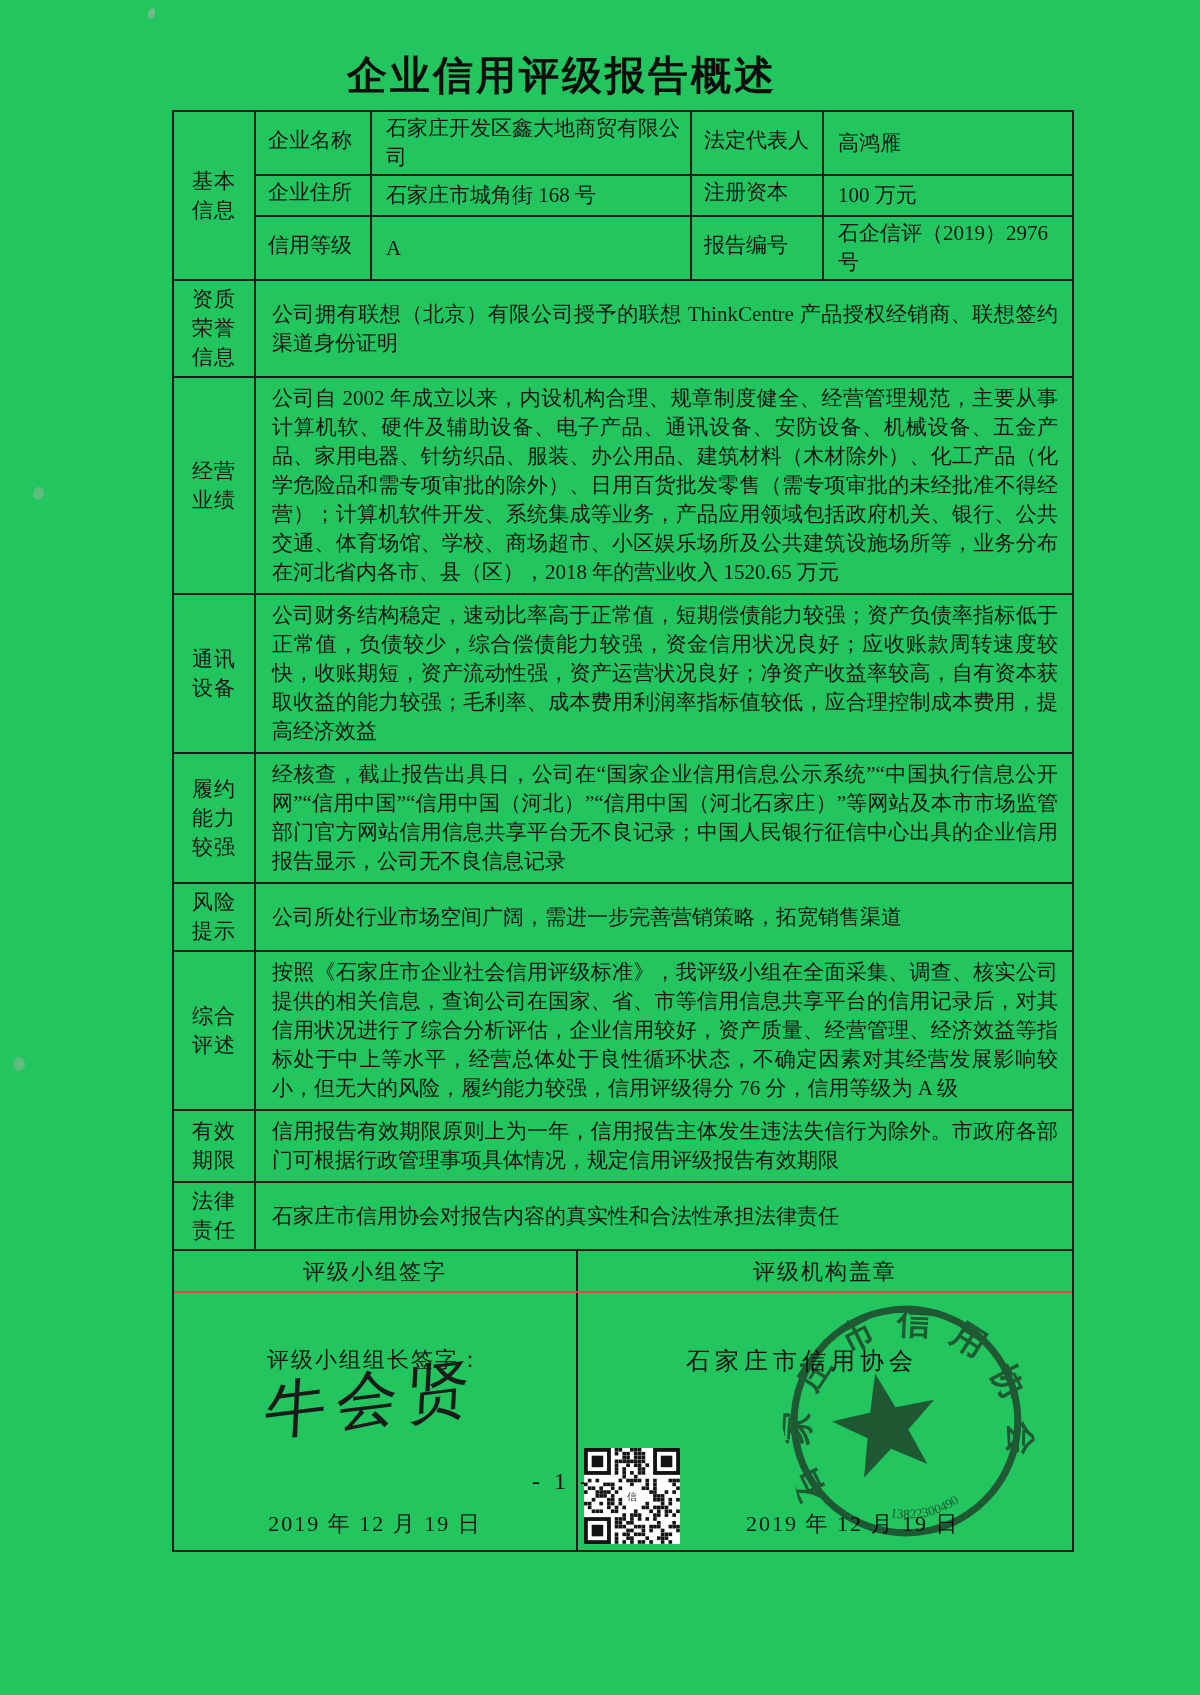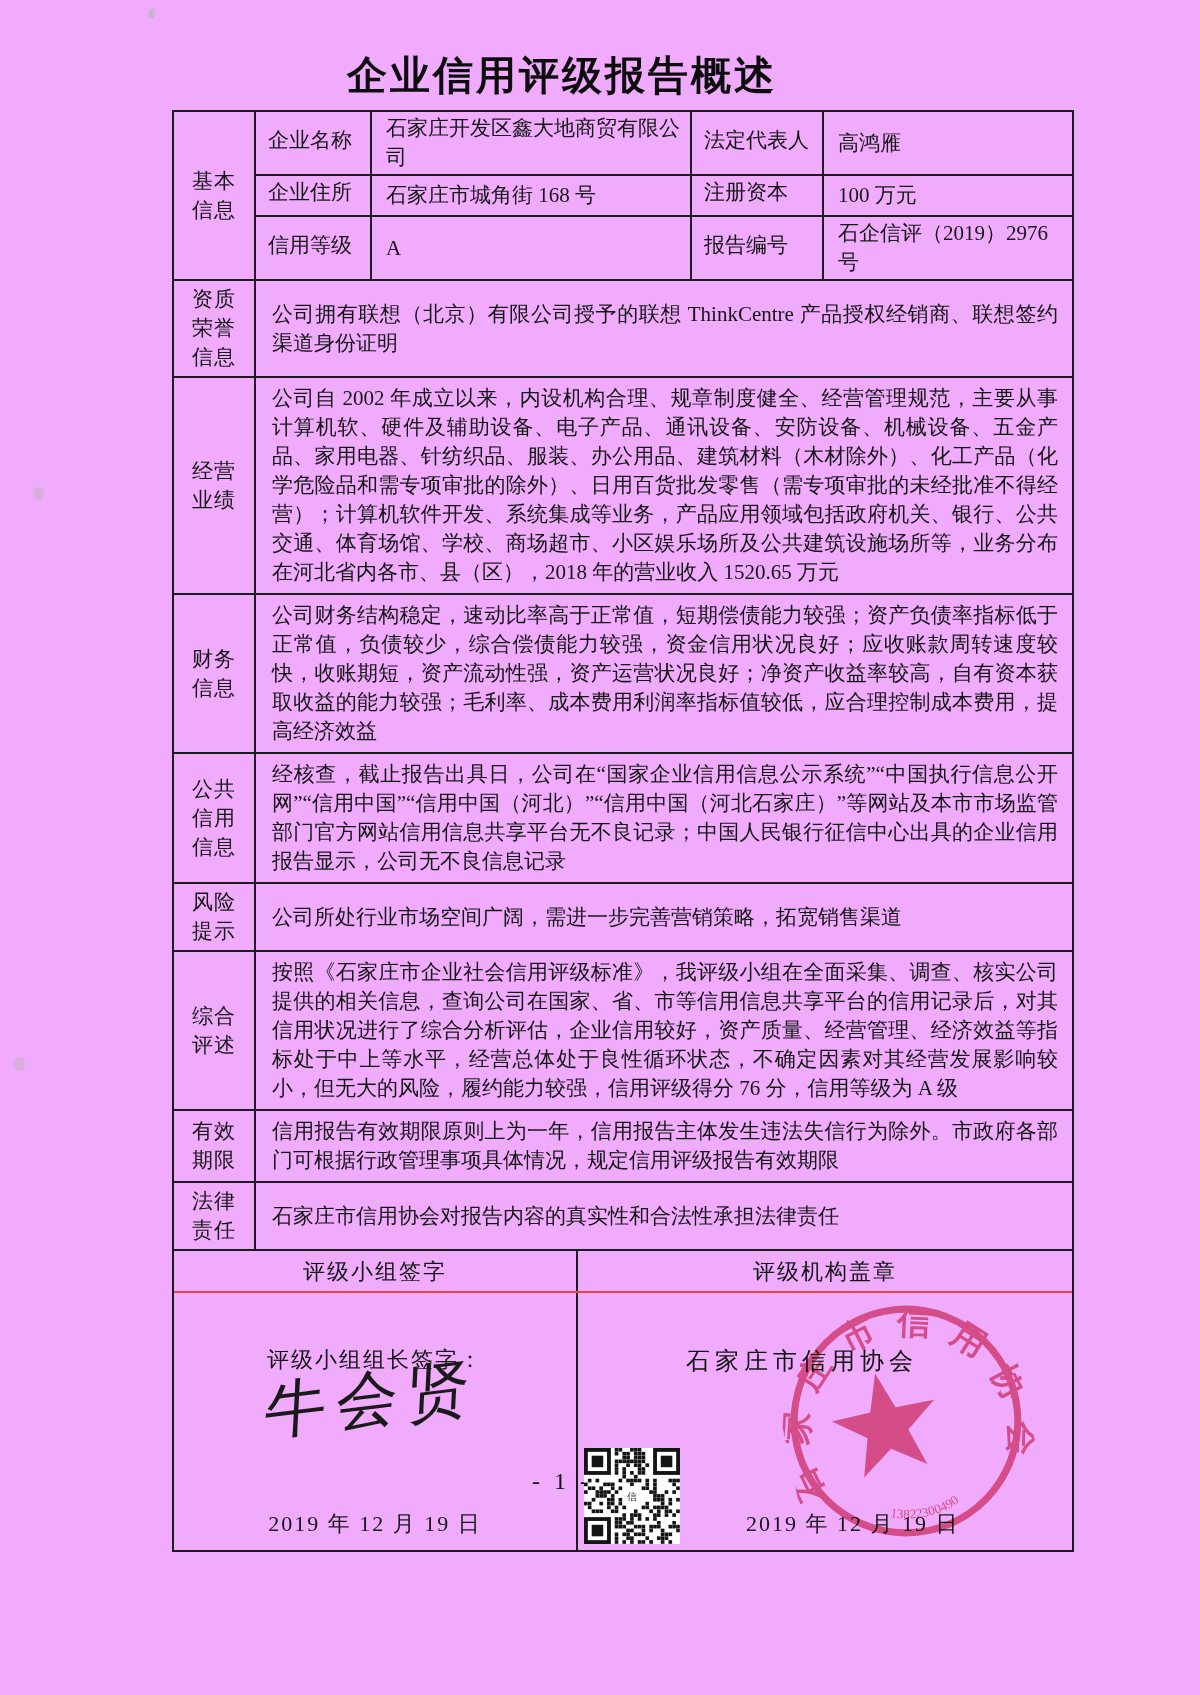--- a/index.html
+++ b/index.html
@@ -1,17 +1,17 @@
 <!DOCTYPE html>
 <html style="--stamp-color: #e0607a;"><head>
 <meta charset="utf-8">
 <style>
   html,body{margin:0;padding:0;background:#e9e9e9;}
   .page{
-    position:relative;width:1200px;height:1695px;background:#f0abfc;
+    position:relative;width:1200px;height:1695px;background:#22c55e;
     font-family:"Liberation Serif","DejaVu Serif",serif;color:#111;overflow:hidden;
   }
   .title{
     position:absolute;top:48px;left:0;width:1200px;text-align:center;
     font-size:40px;font-weight:900;letter-spacing:3px;transform:translateX(-38px);
     color:#0d0d0d;
   }
   table.report{
     position:absolute;left:172px;top:110px;width:902px;
     border-collapse:collapse;table-layout:fixed;
@@ -119,25 +119,25 @@
 
     <tr class="h-zz">
       <td class="lbl">资质荣誉信息</td>
       <td class="txt" colspan="4">公司拥有联想（北京）有限公司授予的联想 ThinkCentre 产品授权经销商、联想签约渠道身份证明</td>
     </tr>
     <tr class="h-jy">
       <td class="lbl">经营业绩</td>
       <td class="txt" colspan="4">公司自 2002 年成立以来，内设机构合理、规章制度健全、经营管理规范，主要从事计算机软、硬件及辅助设备、电子产品、通讯设备、安防设备、机械设备、五金产品、家用电器、针纺织品、服装、办公用品、建筑材料（木材除外）、化工产品（化学危险品和需专项审批的除外）、日用百货批发零售（需专项审批的未经批准不得经营）；计算机软件开发、系统集成等业务，产品应用领域包括政府机关、银行、公共交通、体育场馆、学校、商场超市、小区娱乐场所及公共建筑设施场所等，业务分布在河北省内各市、县（区），2018 年的营业收入 1520.65 万元</td>
     </tr>
     <tr class="h-cw">
-      <td class="lbl">财务信息</td>
+      <td class="lbl">通讯设备</td>
       <td class="txt" colspan="4">公司财务结构稳定，速动比率高于正常值，短期偿债能力较强；资产负债率指标低于正常值，负债较少，综合偿债能力较强，资金信用状况良好；应收账款周转速度较快，收账期短，资产流动性强，资产运营状况良好；净资产收益率较高，自有资本获取收益的能力较强；毛利率、成本费用利润率指标值较低，应合理控制成本费用，提高经济效益</td>
     </tr>
     <tr class="h-gg">
-      <td class="lbl">公共信用信息</td>
+      <td class="lbl">履约能力较强</td>
       <td class="txt" colspan="4">经核查，截止报告出具日，公司在“国家企业信用信息公示系统”“中国执行信息公开网”“信用中国”“信用中国（河北）”“信用中国（河北石家庄）”等网站及本市市场监管部门官方网站信用信息共享平台无不良记录；中国人民银行征信中心出具的企业信用报告显示，公司无不良信息记录</td>
     </tr>
     <tr class="h-fx">
       <td class="lbl">风险提示</td>
       <td class="txt" colspan="4">公司所处行业市场空间广阔，需进一步完善营销策略，拓宽销售渠道</td>
     </tr>
     <tr class="h-zh">
       <td class="lbl">综合评述</td>
       <td class="txt" colspan="4">按照《石家庄市企业社会信用评级标准》，我评级小组在全面采集、调查、核实公司提供的相关信息，查询公司在国家、省、市等信用信息共享平台的信用记录后，对其信用状况进行了综合分析评估，企业信用较好，资产质量、经营管理、经济效益等指标处于中上等水平，经营总体处于良性循环状态，不确定因素对其经营发展影响较小，但无大的风险，履约能力较强，信用评级得分 76 分，信用等级为 A 级</td>
     </tr>

